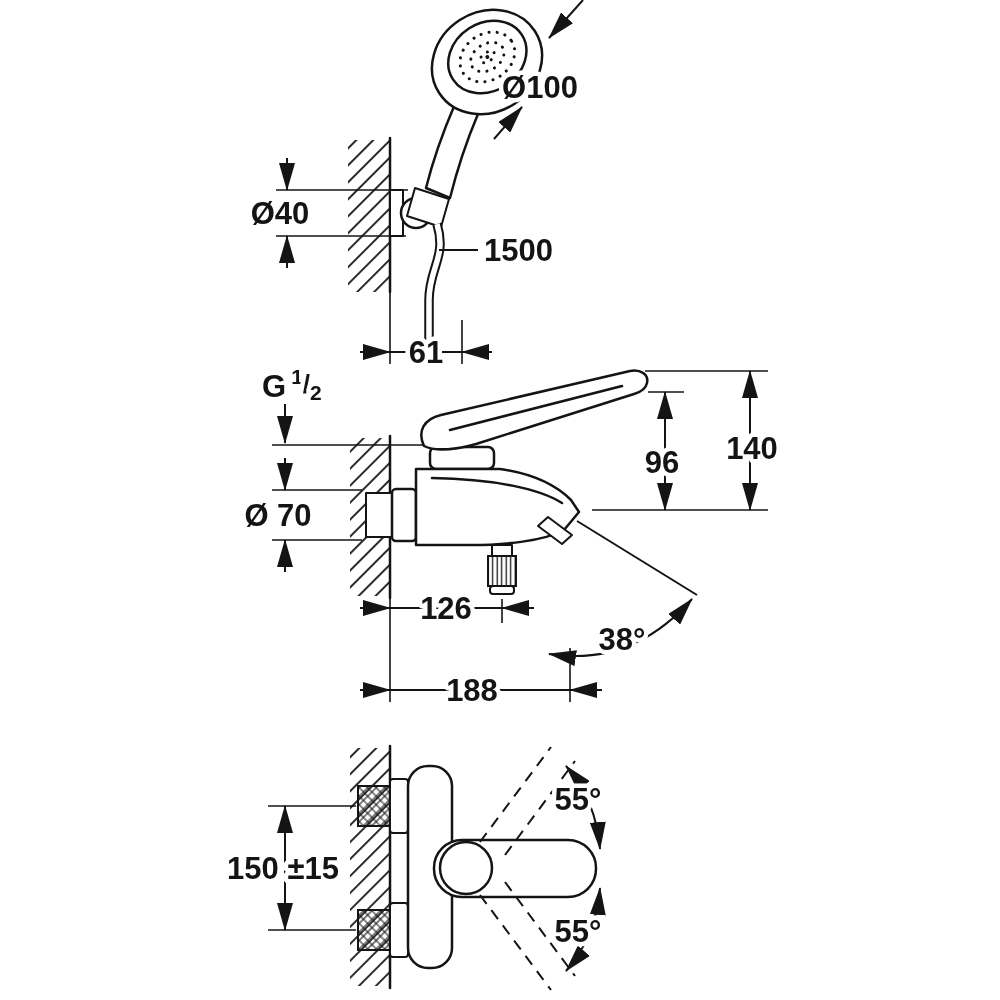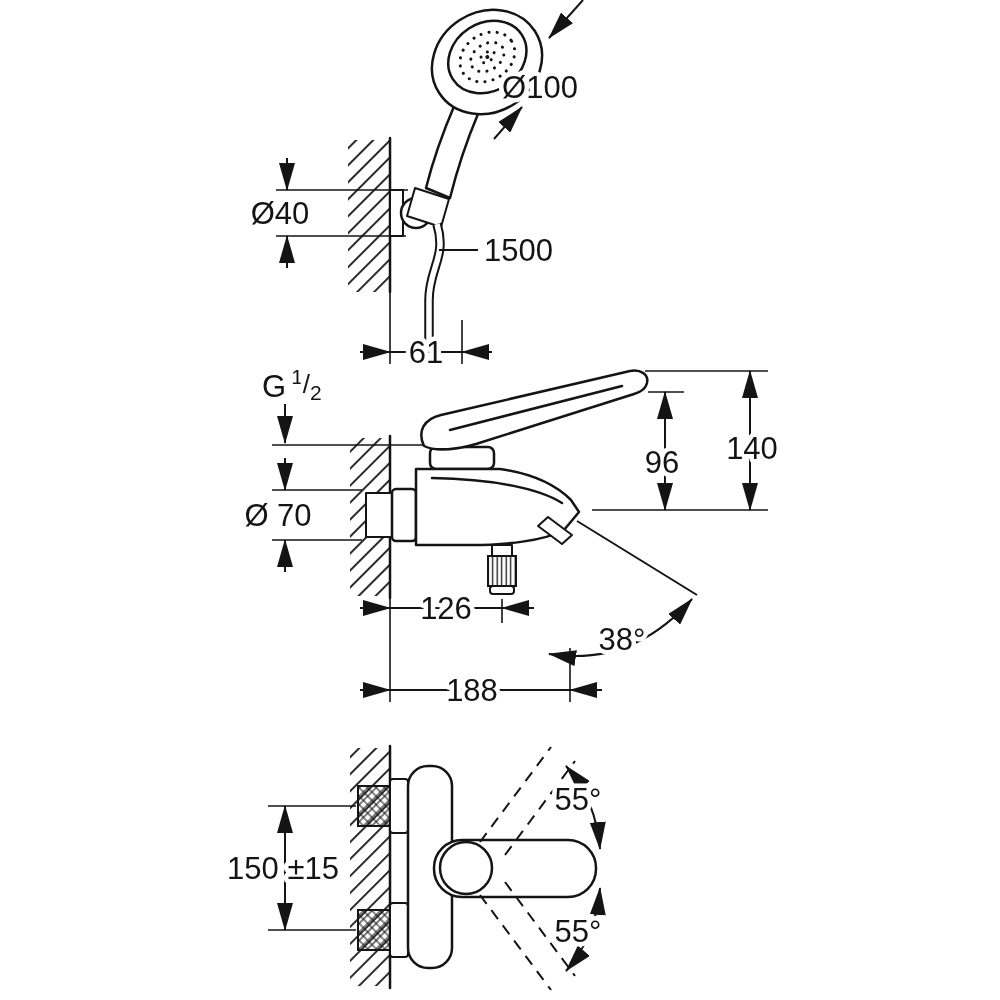--- a/index.html
+++ b/index.html
@@ -1,16 +1,16 @@
 <!DOCTYPE html>
 <html><head>
 <meta charset="utf-8">
 <style>
   html,body { margin:0; padding:0; background:#fff; }
-  .stage { width:1000px; height:1000px; background:#ffffff; position:relative; overflow:hidden; }
+  .stage { width:1000px; height:1000px; background:#ffffff; position:relative; overflow:hidden;font-weight:bold; }
   svg { display:block; }
   .draw       { fill:none; stroke:#141414; stroke-width:2.5; stroke-linejoin:round; stroke-linecap:round; }
   .draw-fill  { fill:#ffffff; stroke:#141414; stroke-width:2.5; stroke-linejoin:round; }
   .draw-fill2 { fill:#ffffff; stroke:#141414; stroke-width:2; stroke-linejoin:round; }
   .thin       { fill:none; stroke:#141414; stroke-width:1.6; }
   .dim        { fill:none; stroke:#141414; stroke-width:2; }
   .dash       { fill:none; stroke:#141414; stroke-width:2; stroke-dasharray:11 8; }
   .dots       { fill:none; stroke:#141414; stroke-width:3; stroke-dasharray:0.1 8; stroke-linecap:round; }
   .hose-out   { fill:none; stroke:#141414; stroke-width:9.5; }
   .hose-in    { fill:none; stroke:#ffffff; stroke-width:5.5; }

